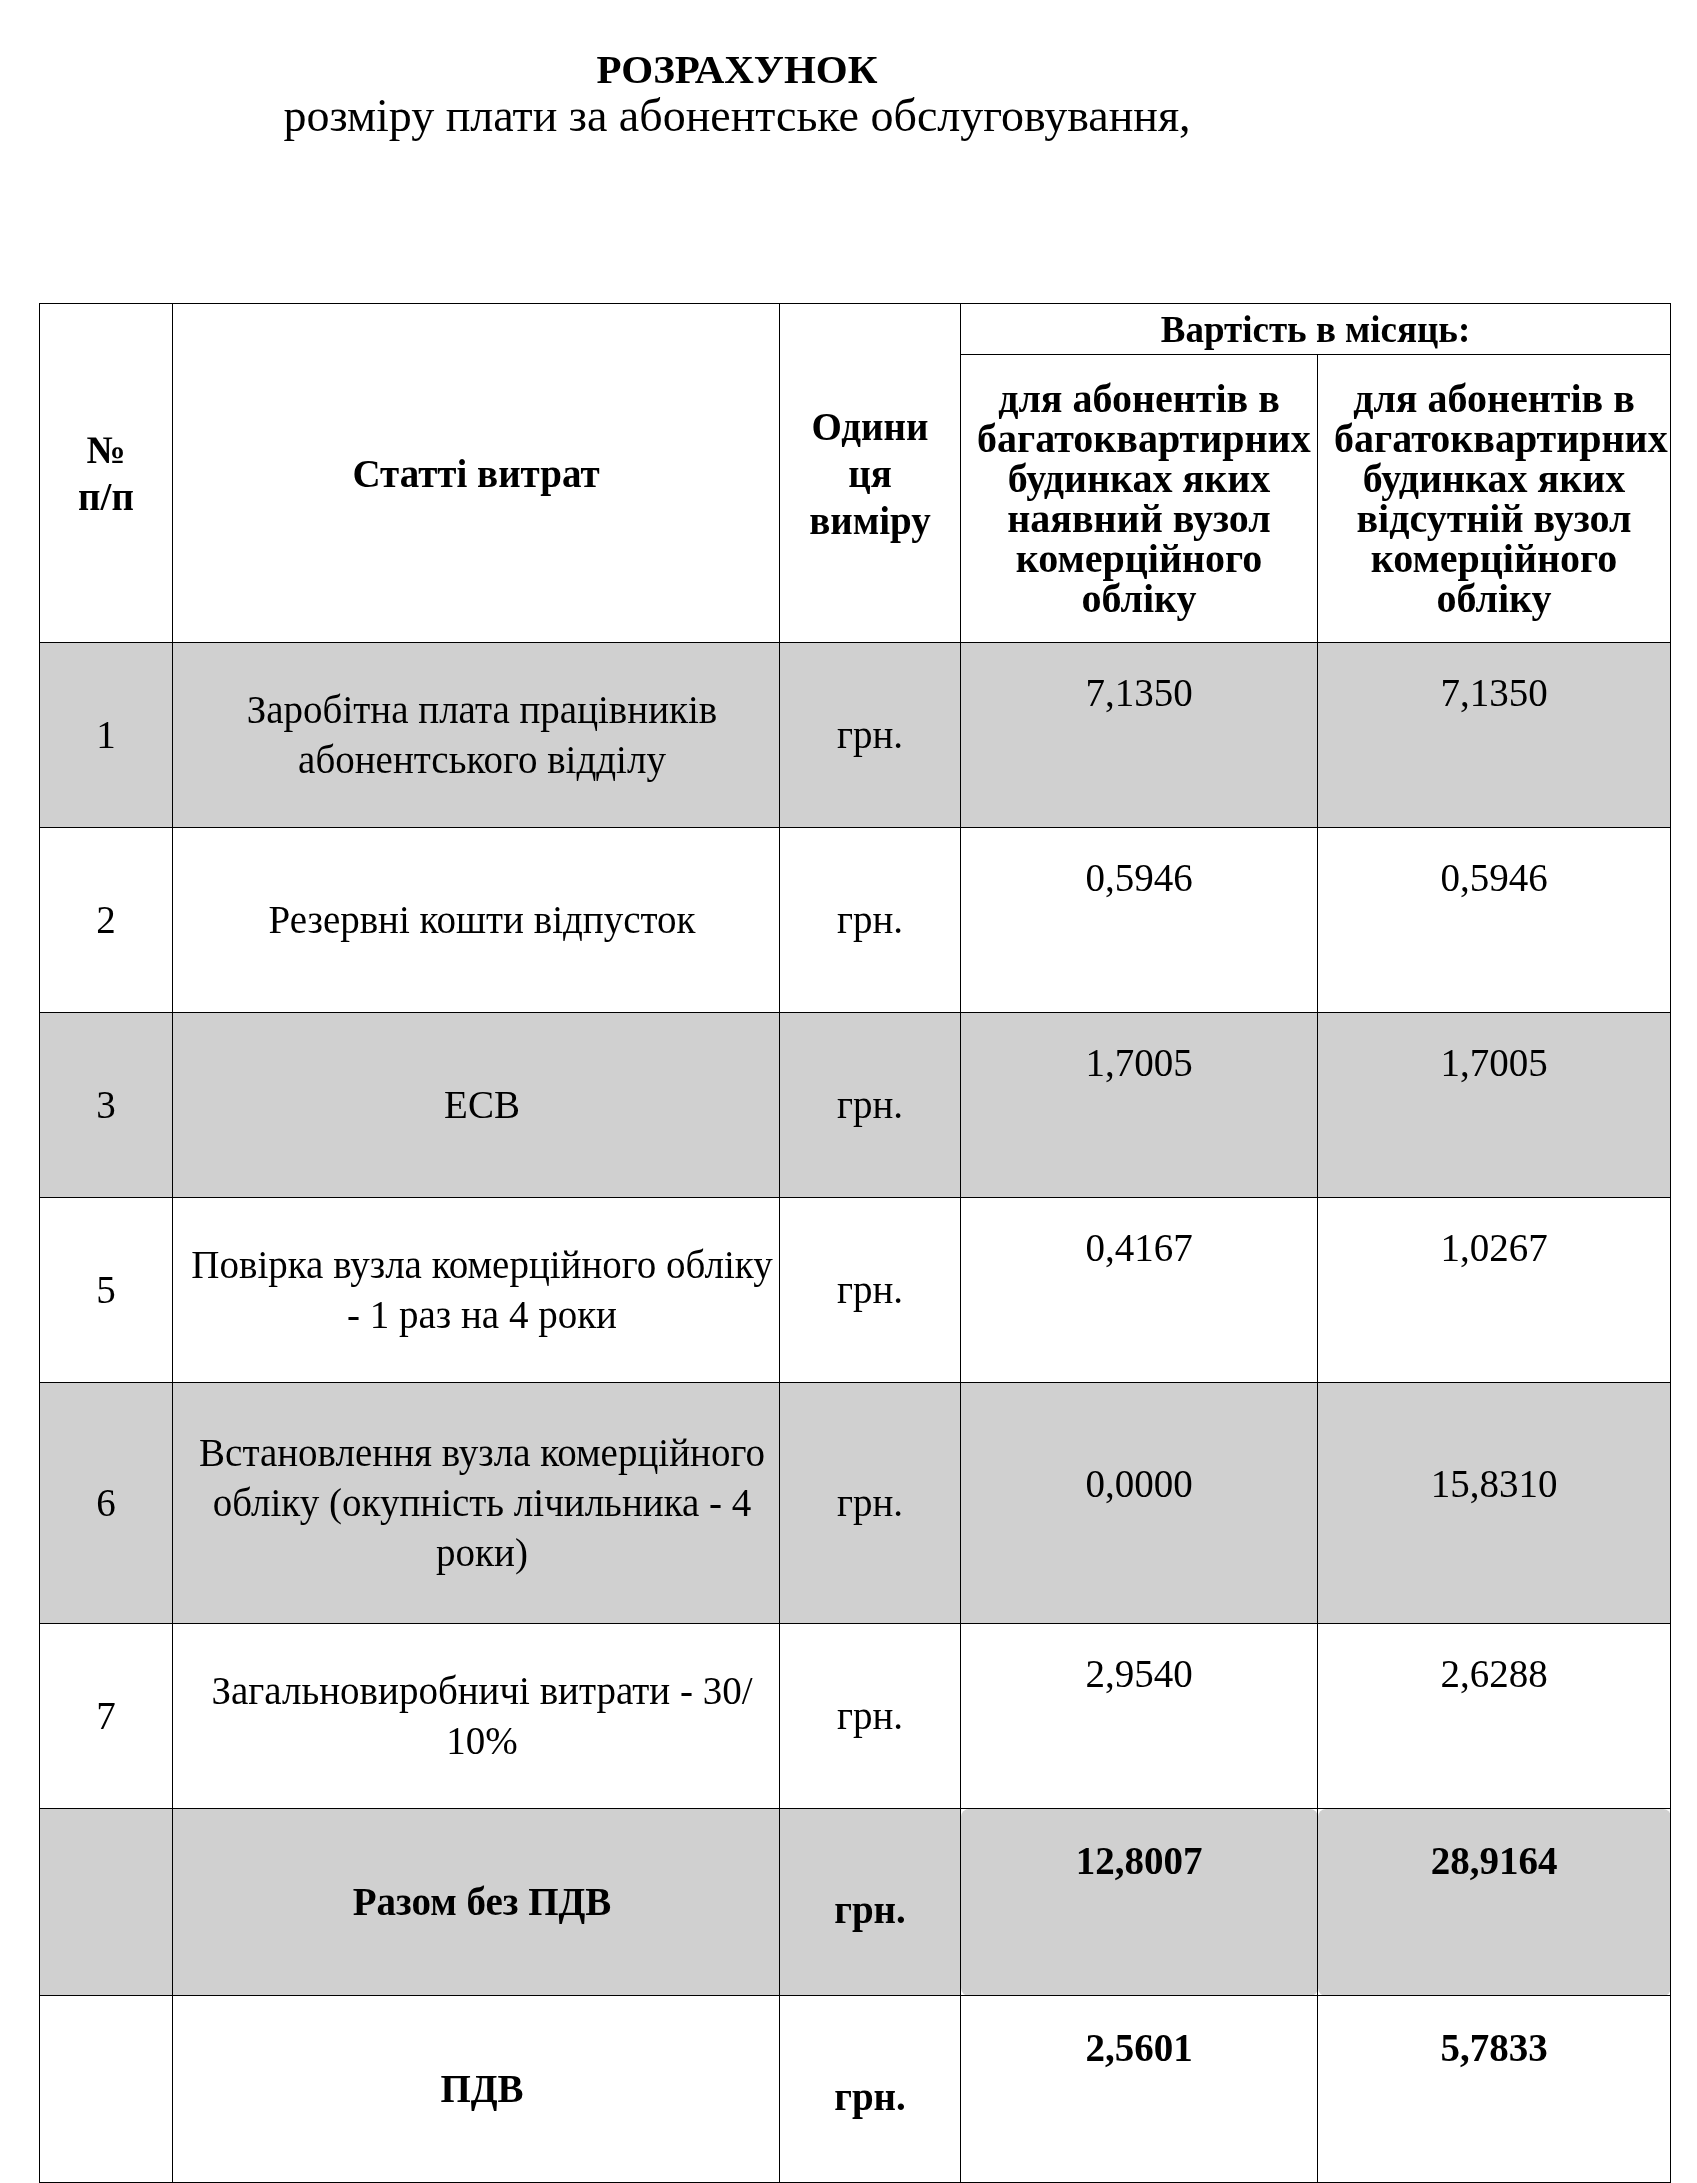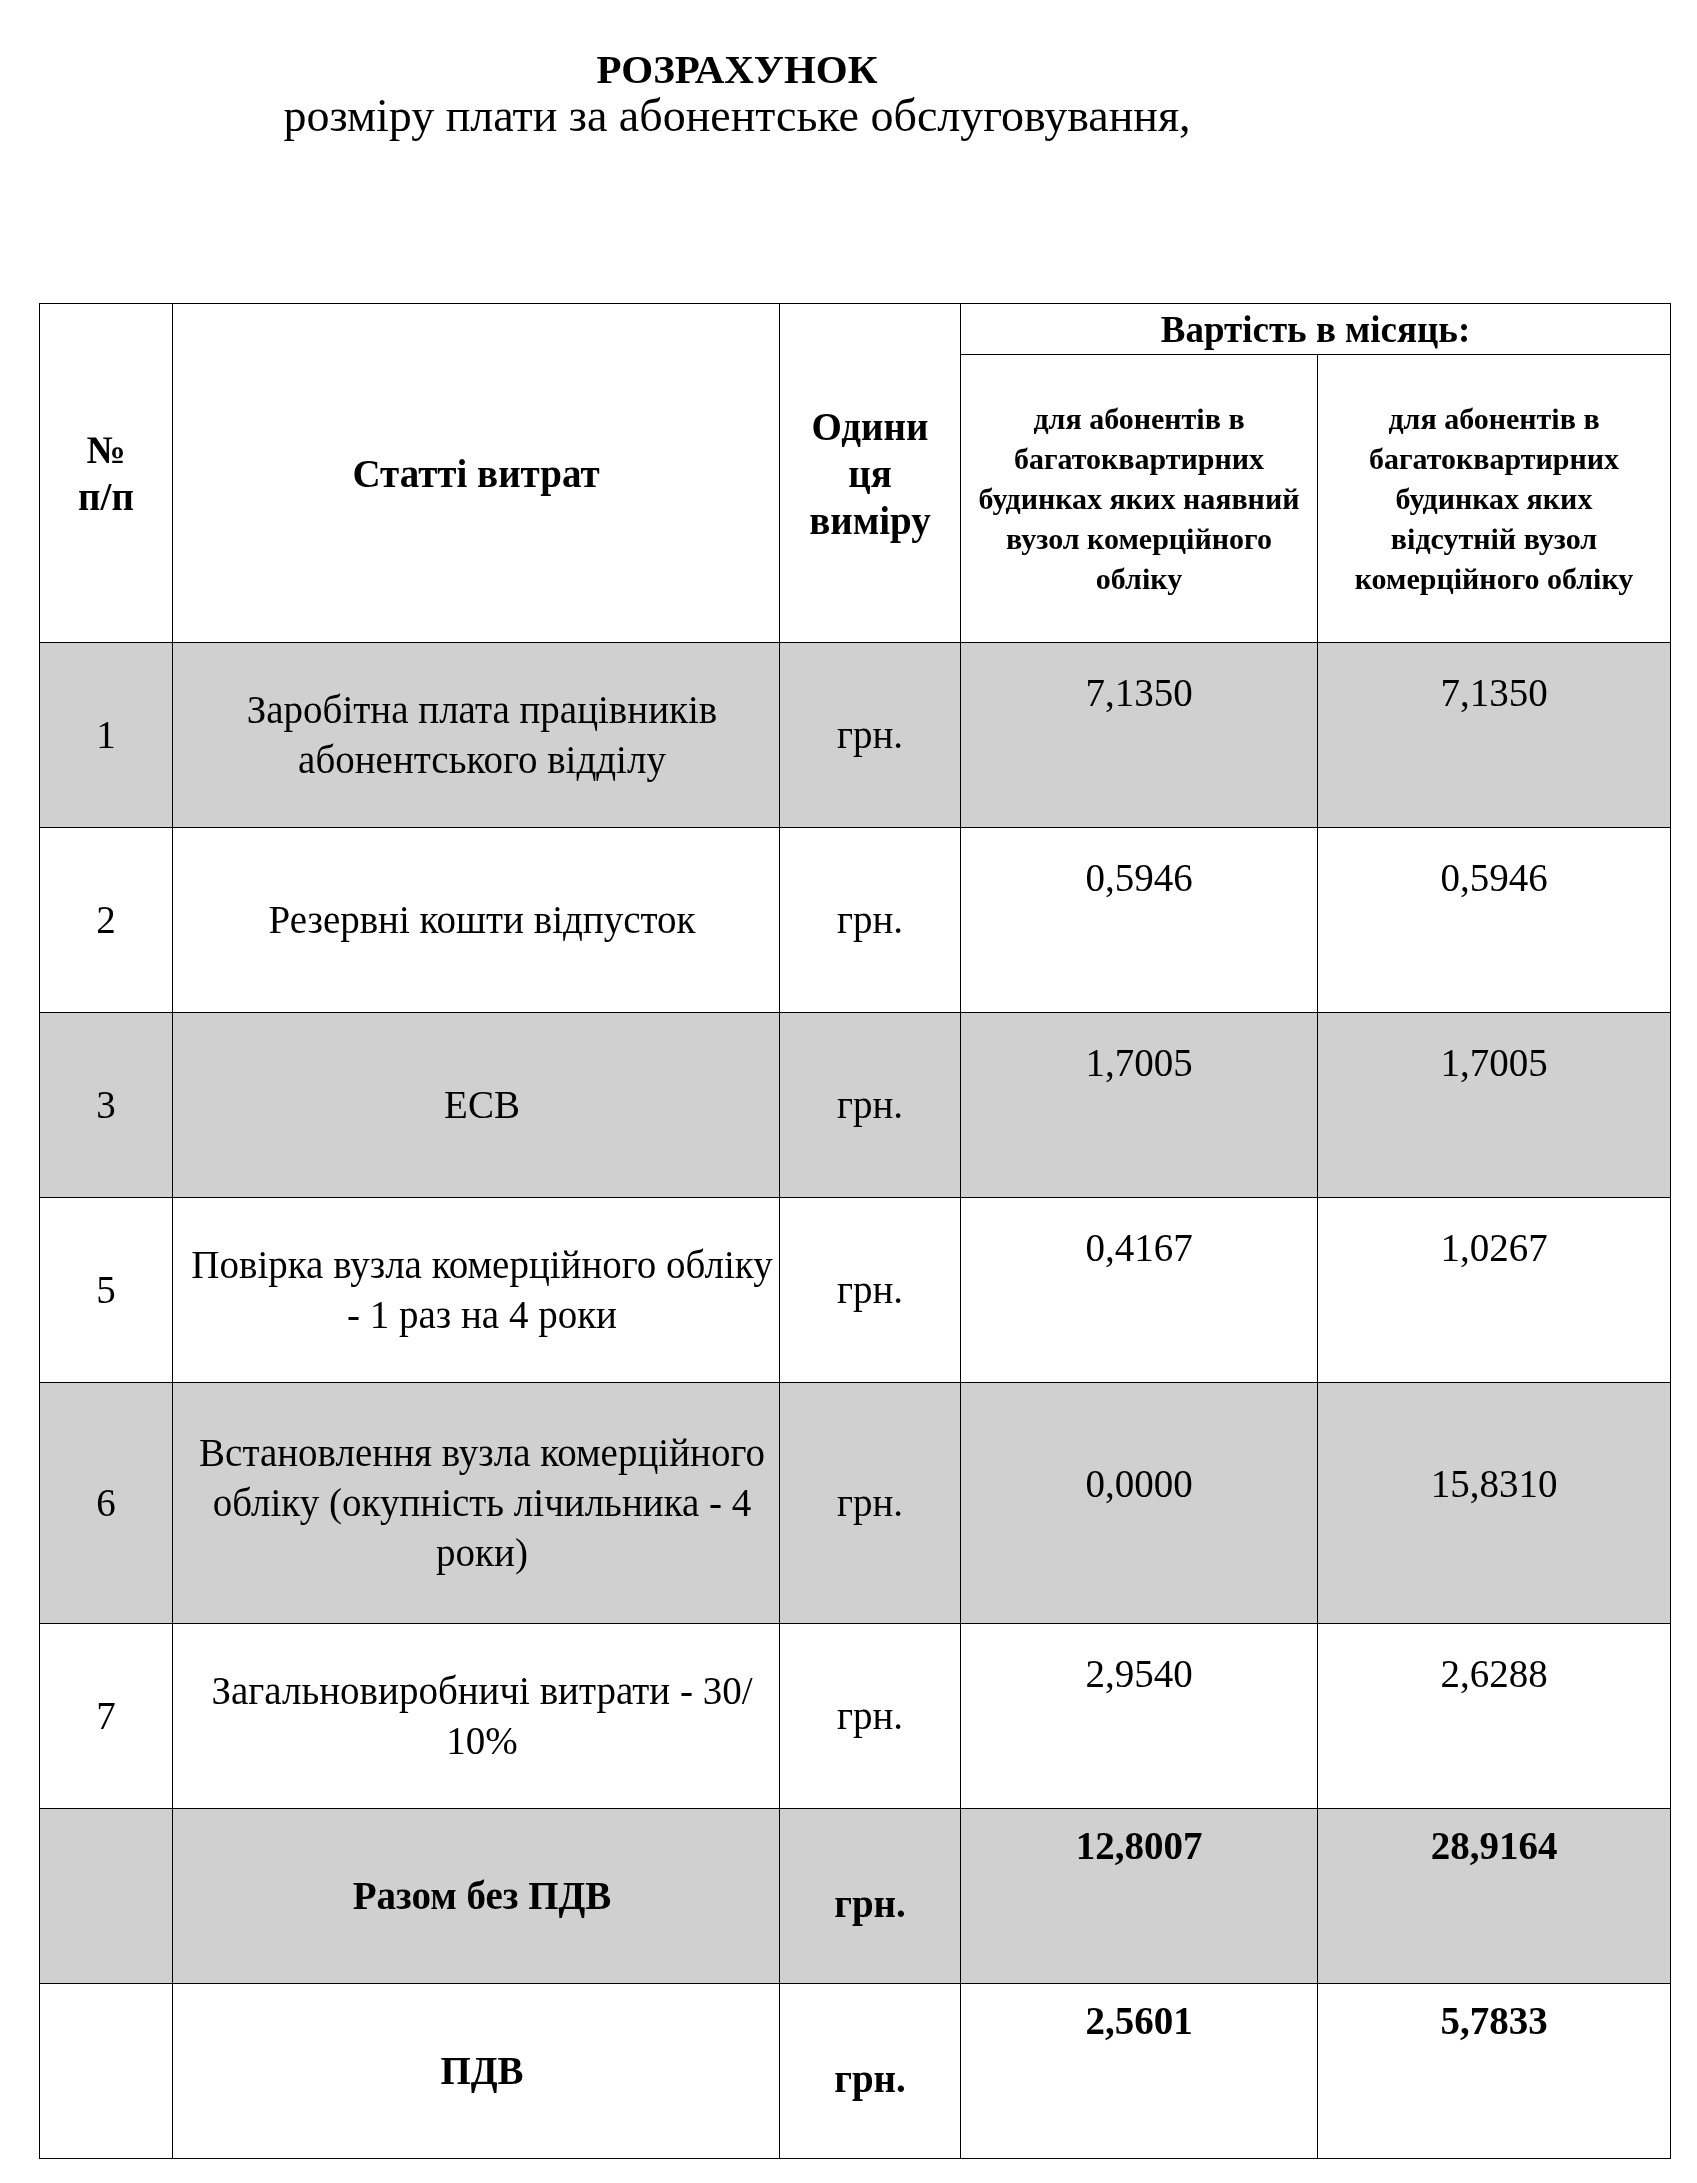--- a/index.html
+++ b/index.html
@@ -6,32 +6,32 @@
   body { width:1698px; height:2183px; position:relative; font-family:"Liberation Serif", serif; color:#000; overflow:hidden; }
   .title-block { position:absolute; left:0; top:45px; width:1474px; text-align:center; }
   .title { font-weight:bold; font-size:41px; line-height:48px; }
   .subtitle { font-size:46px; line-height:45px; }
   table { position:absolute; left:39px; top:303px; border-collapse:collapse; table-layout:fixed; width:1631px; }
   td, th { border:1.5px solid #000; padding:0; }
   col.c1 { width:133px; } col.c2 { width:607px; } col.c3 { width:181px; } col.c4 { width:357px; } col.c5 { width:353px; }
   th { font-weight:bold; text-align:center; vertical-align:middle; }
   .h-main { font-size:39px; line-height:47px; }
   .h-group { height:50px; font-size:37px; }
-  .h-sub { font-size:30px; line-height:40px; padding:0 16px; }
+  .h-sub { font-size:40px; line-height:40px; padding:0 16px; }
   tr.sub-hdr th { height:287px; }
   td { font-size:39px; line-height:50px; }
   td.num { text-align:center; vertical-align:middle; }
   td.item { padding-left:12px; vertical-align:middle; text-align:center; }
   td.unit { text-align:center; vertical-align:middle; }
   td.val { text-align:center; vertical-align:top; padding-top:25px; }
   tr.gray td { background:#d0d0d0; }
   tr.r215 td { height:159px; }
   tr.r271 td { height:202px; }
   tr.bold td.item, tr.bold td.unit, tr.bold td.val { font-weight:bold; }
-  tr.bold td.val { padding-top:12px; }
+  tr.bold td.val { padding-top:27px;border-radius:8px; }
   tr.bold td.unit { padding-top:15px; }
 </style>
 </head>
 <body>
 
 <div class="title-block">
   <div class="title">РОЗРАХУНОК</div>
   <div class="subtitle">розміру плати за абонентське обслуговування,</div>
 </div>
 

